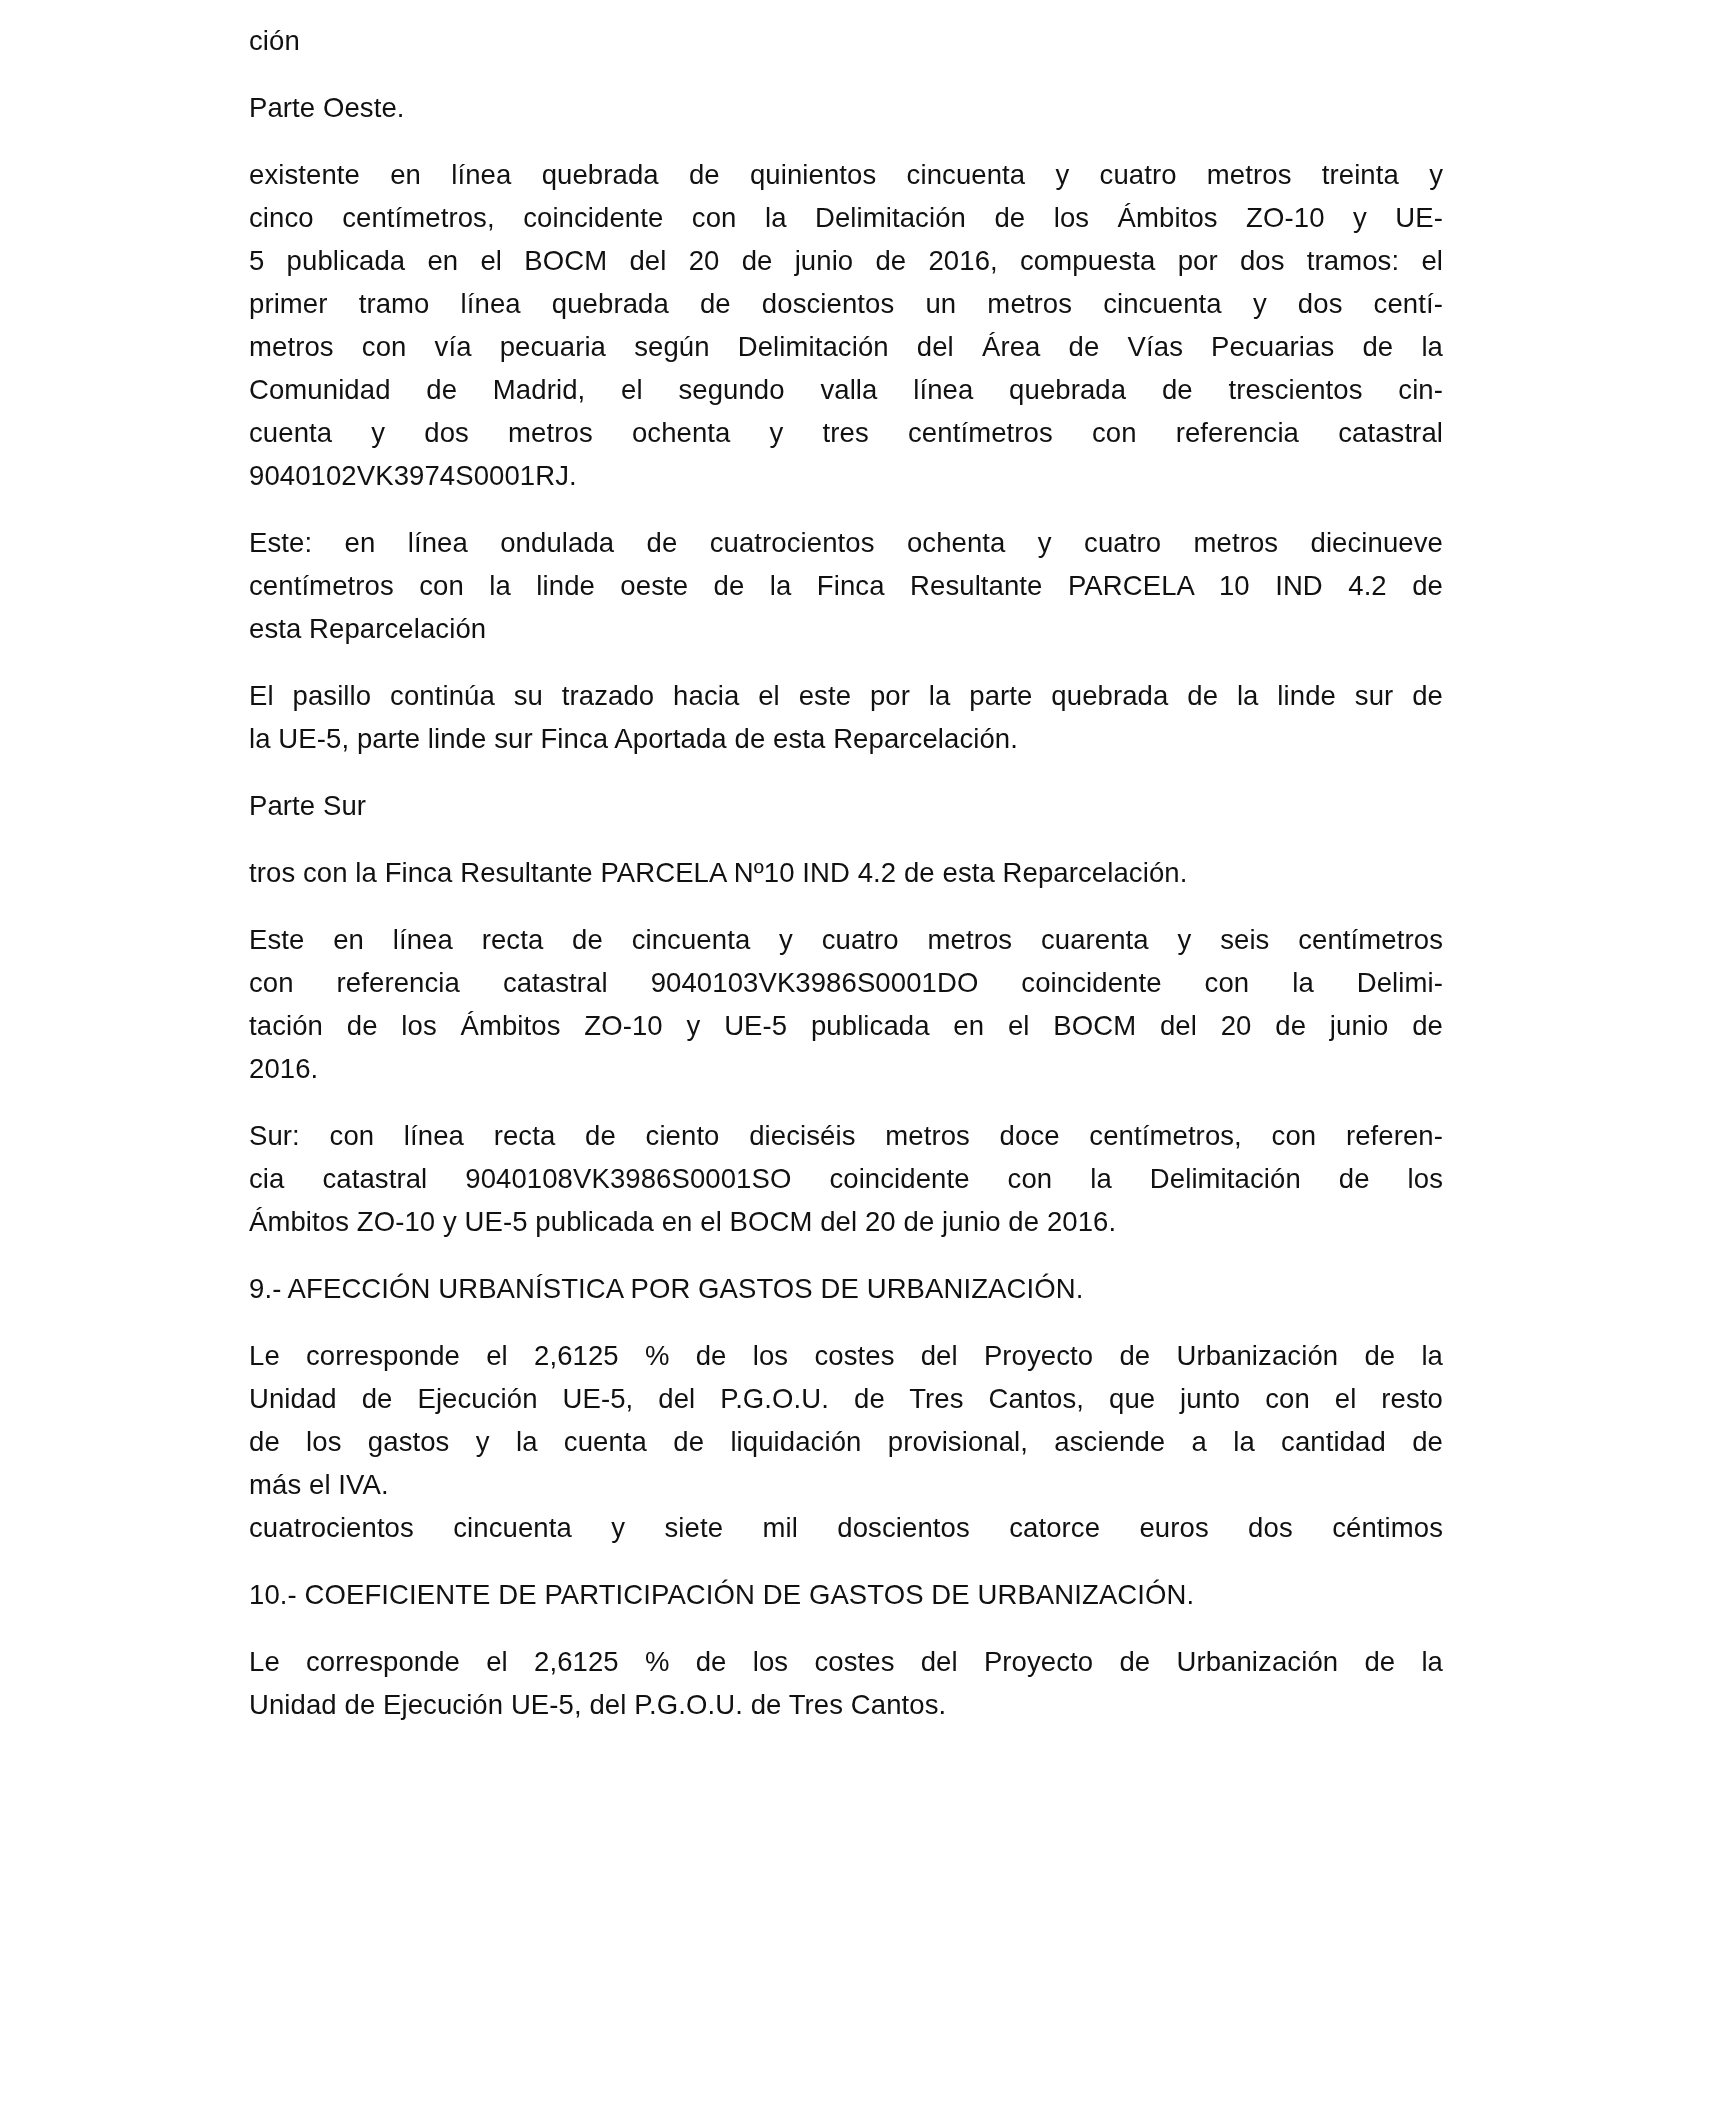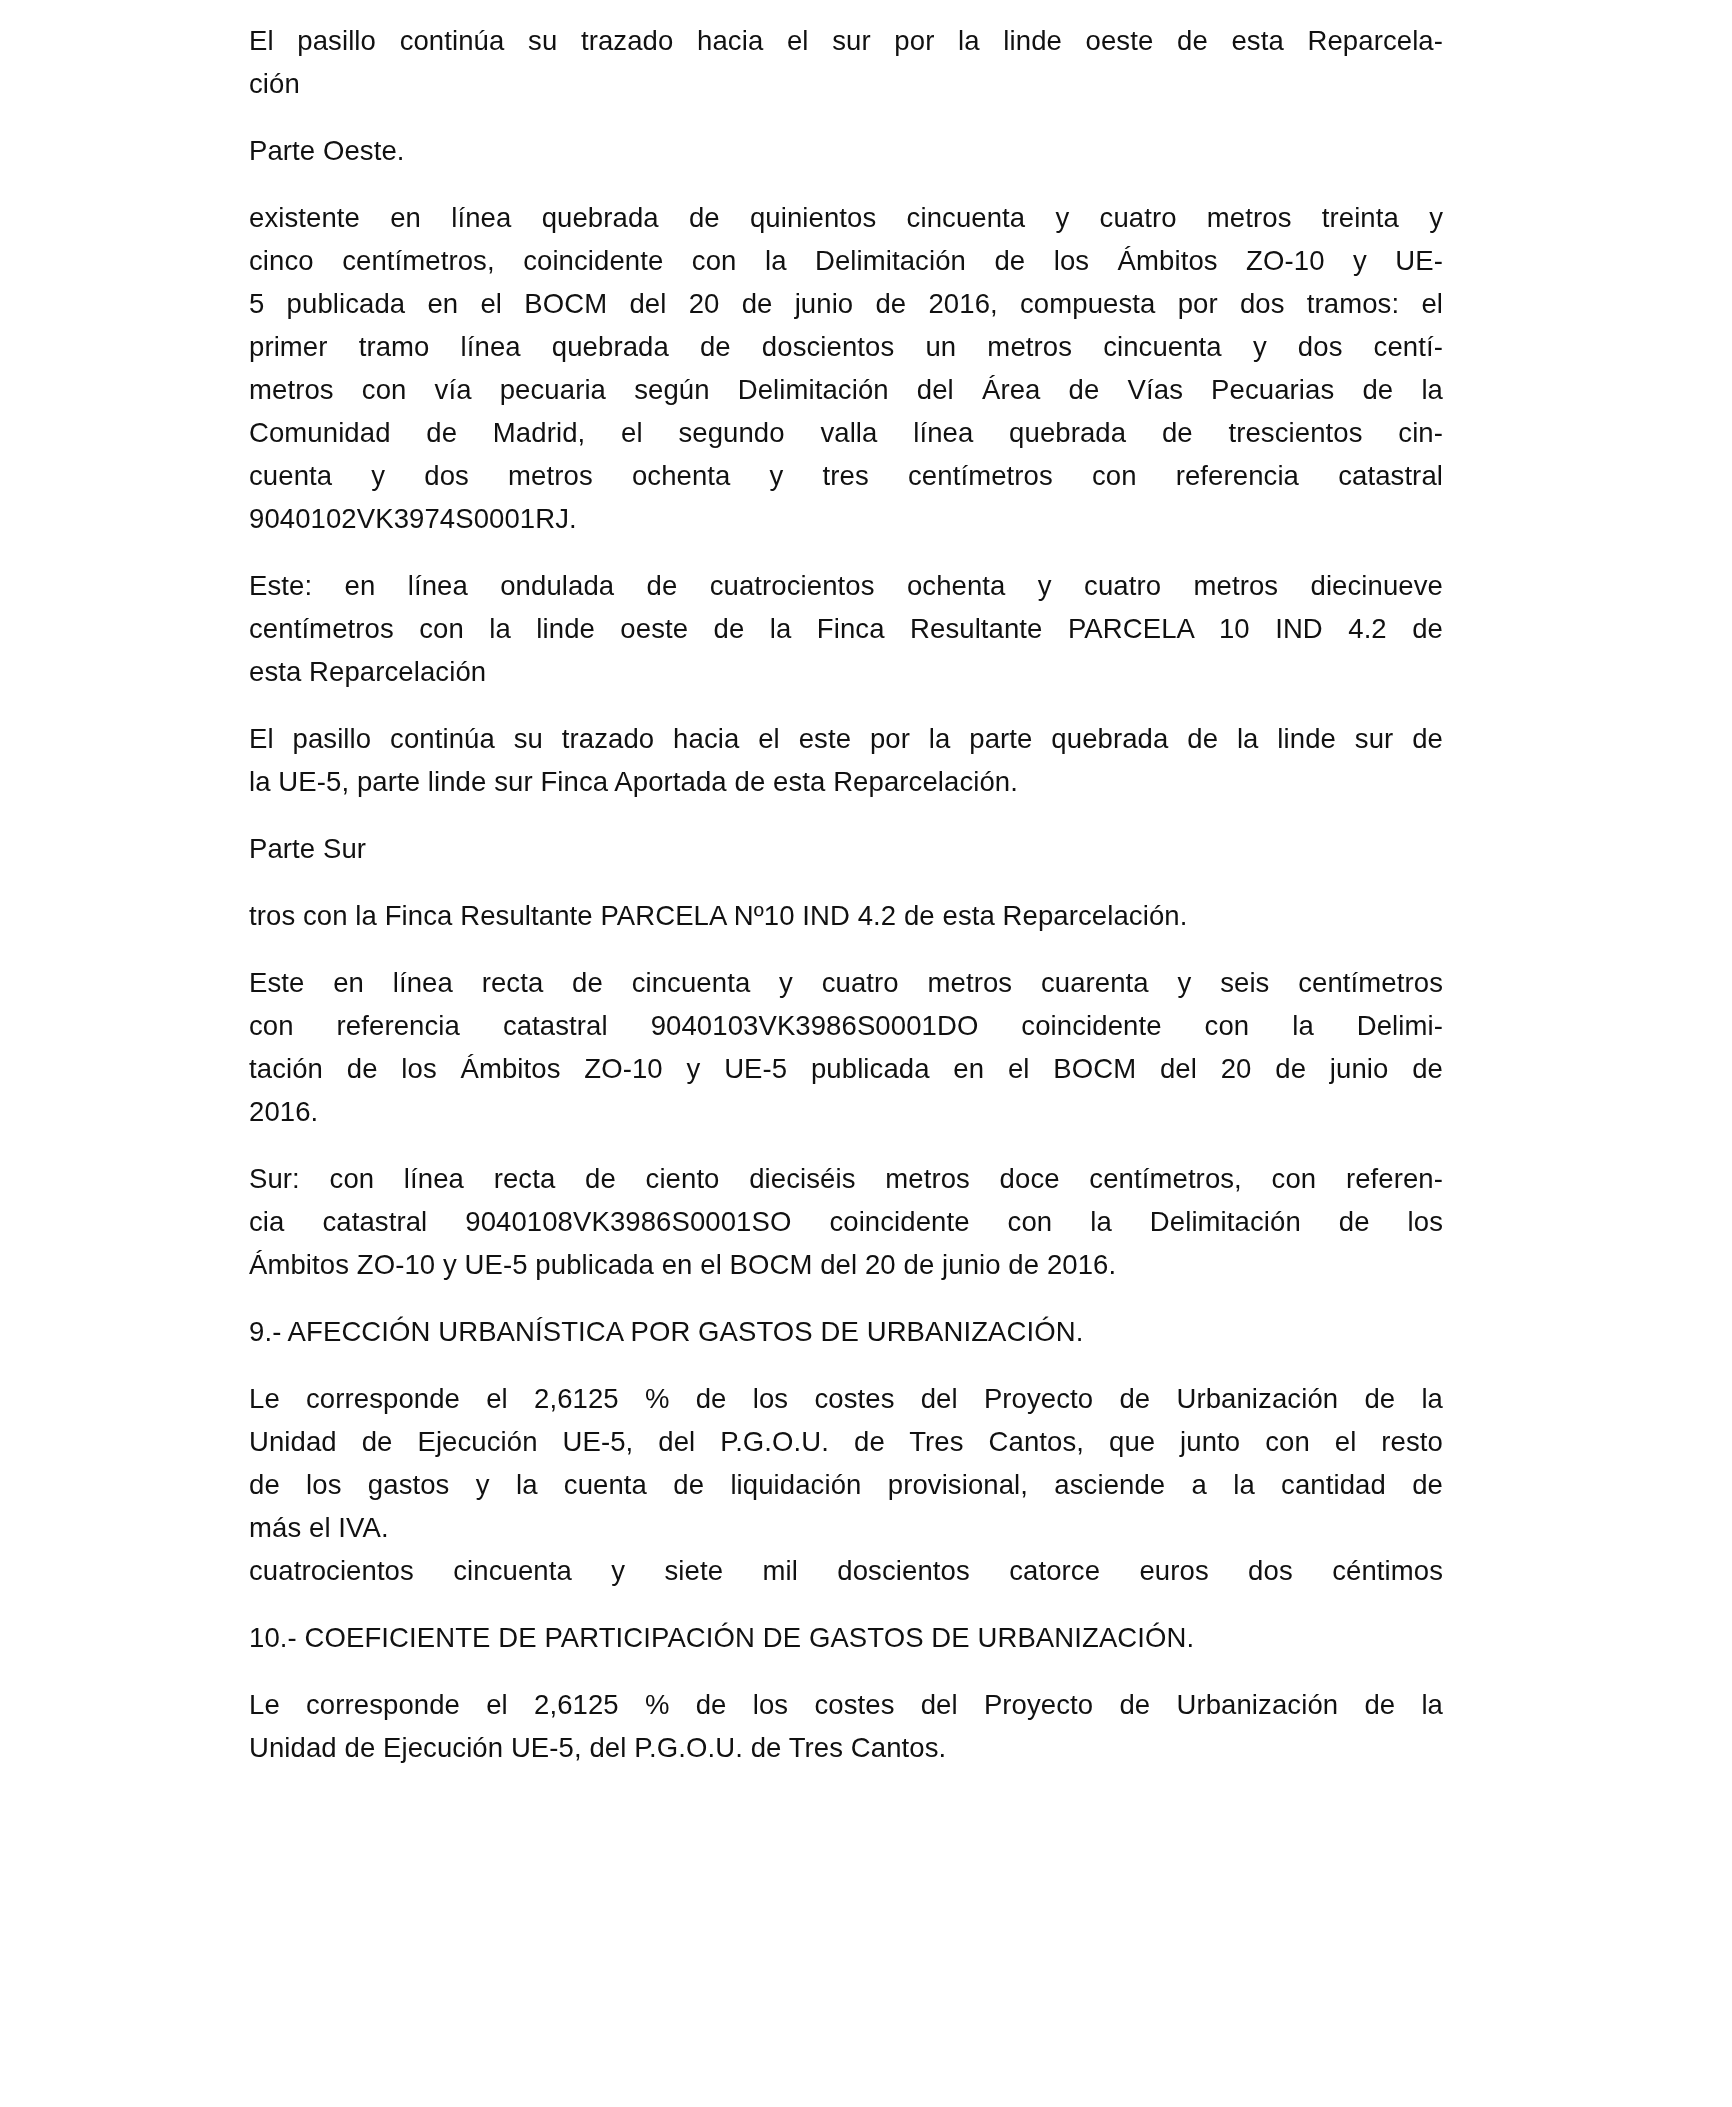--- a/index.html
+++ b/index.html
@@ -42,21 +42,20 @@
   .heading-numbered {
     text-decoration: none;
   }
 </style>
 </head>
 <body>
 
 <div class="page">
 
   <div class="block">
-      <div class="pline">El pasillo continúa su trazado hacia el sur por la linde oeste de esta Reparcela-</div>
       <div class="pline pline-last">ción</div>
     </div>
 
   <div class="block heading-underlined">Parte Oeste.</div>
 
   <div class="block">
       <div class="pline">existente en línea quebrada de quinientos cincuenta y cuatro metros treinta y</div>
       <div class="pline">cinco centímetros, coincidente con la Delimitación de los Ámbitos ZO-10 y UE-</div>
       <div class="pline">5 publicada en el BOCM del 20 de junio de 2016, compuesta por dos tramos: el</div>
       <div class="pline">primer tramo línea quebrada de doscientos un metros cincuenta y dos centí-</div>

